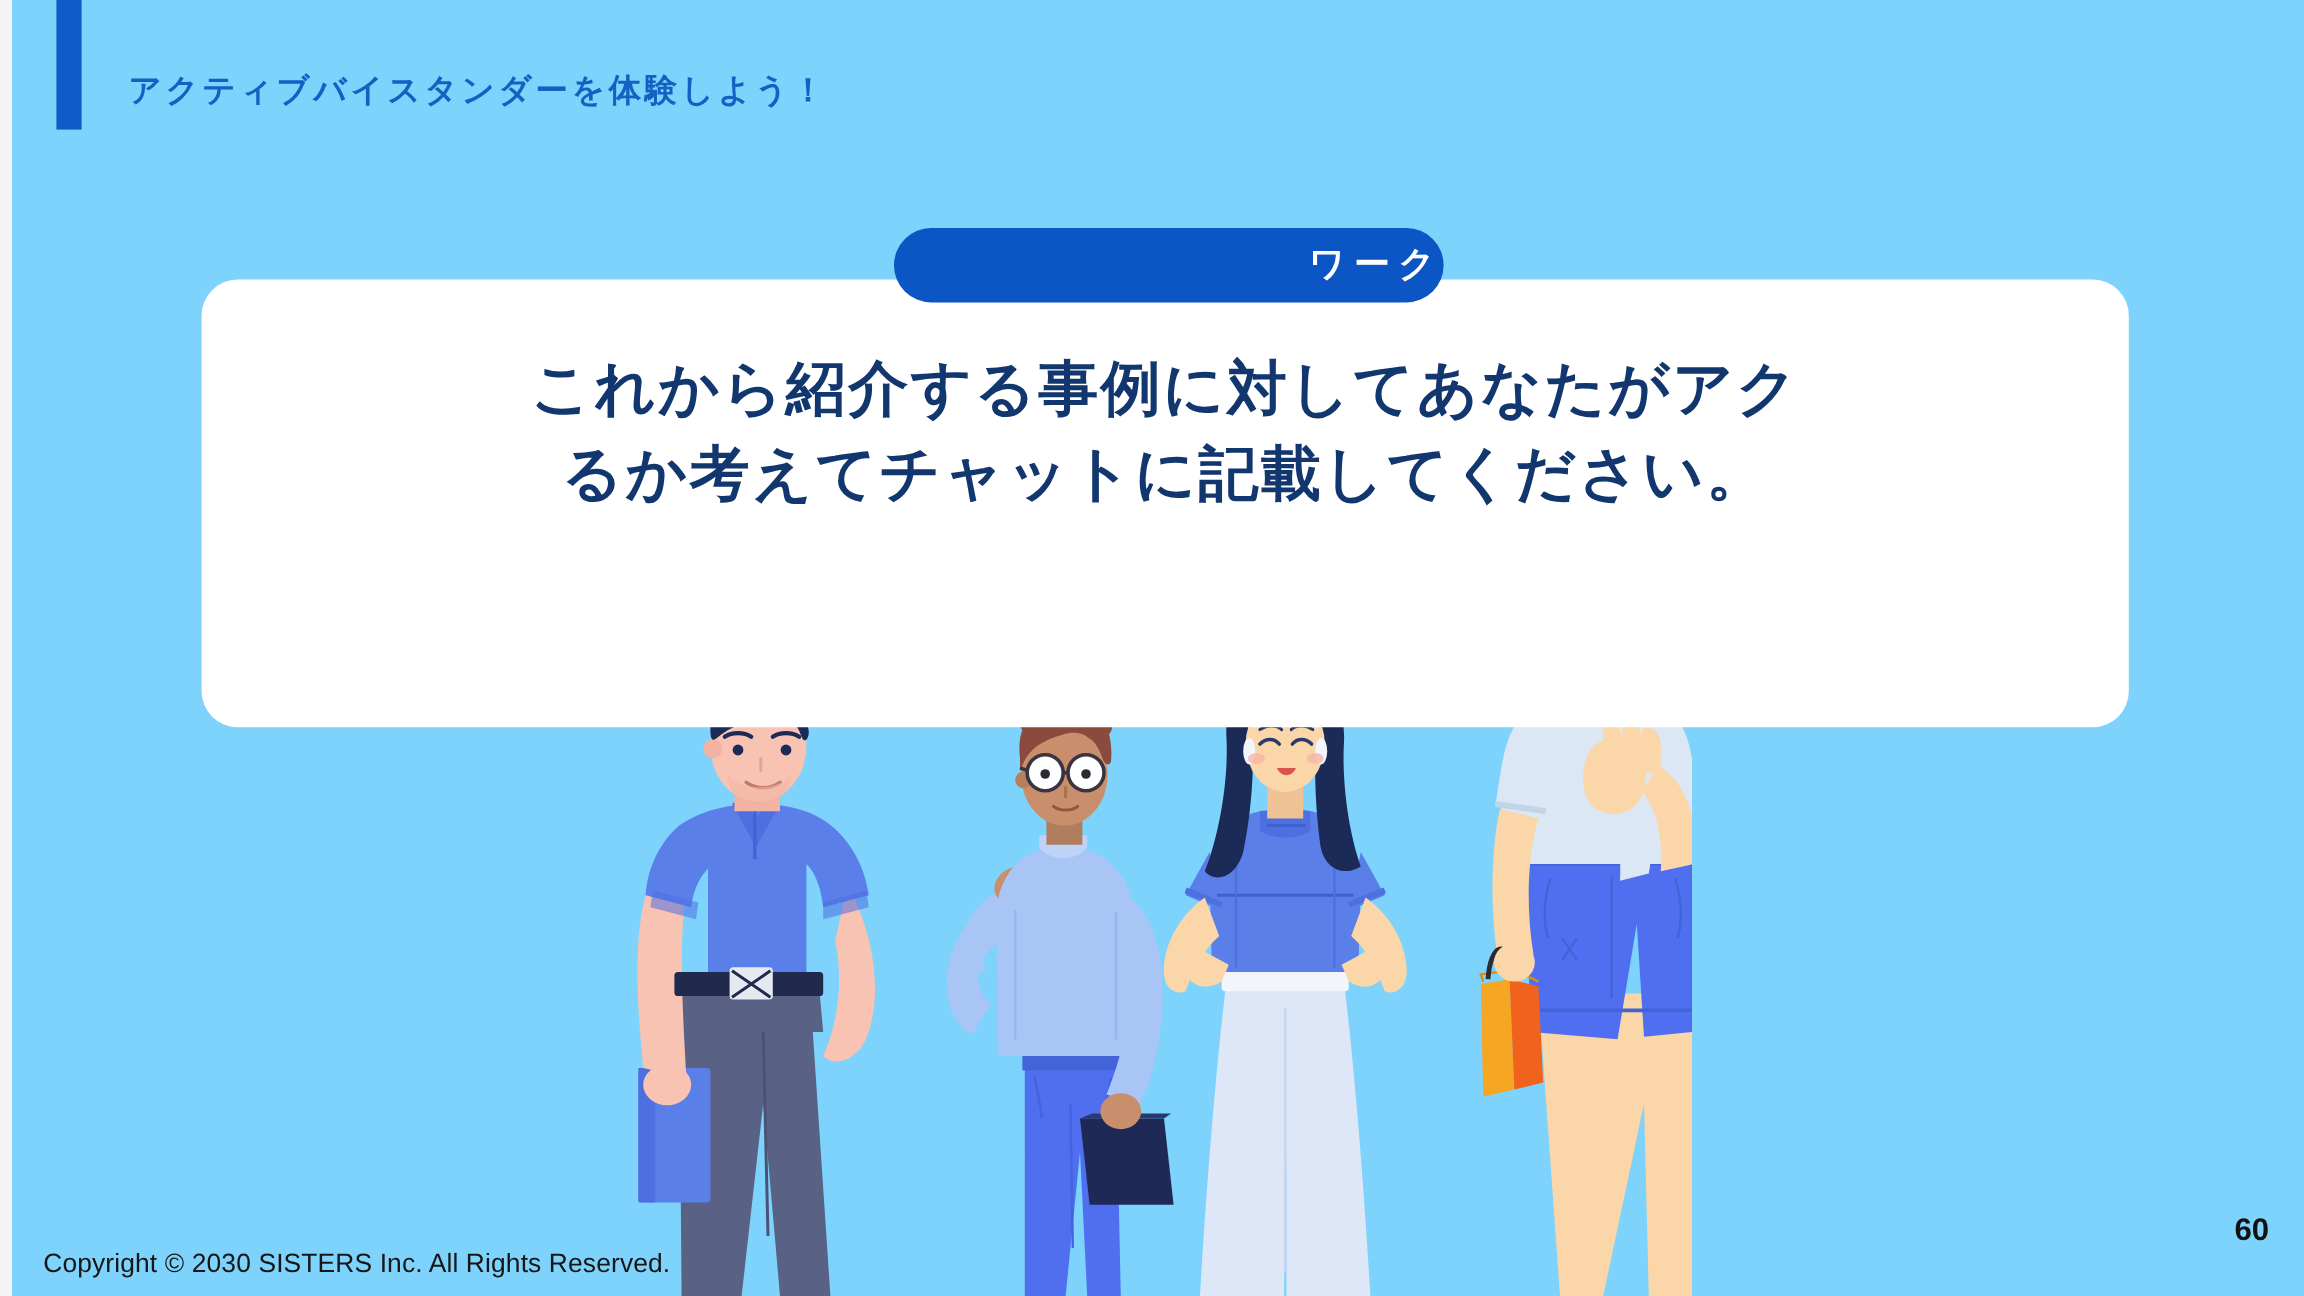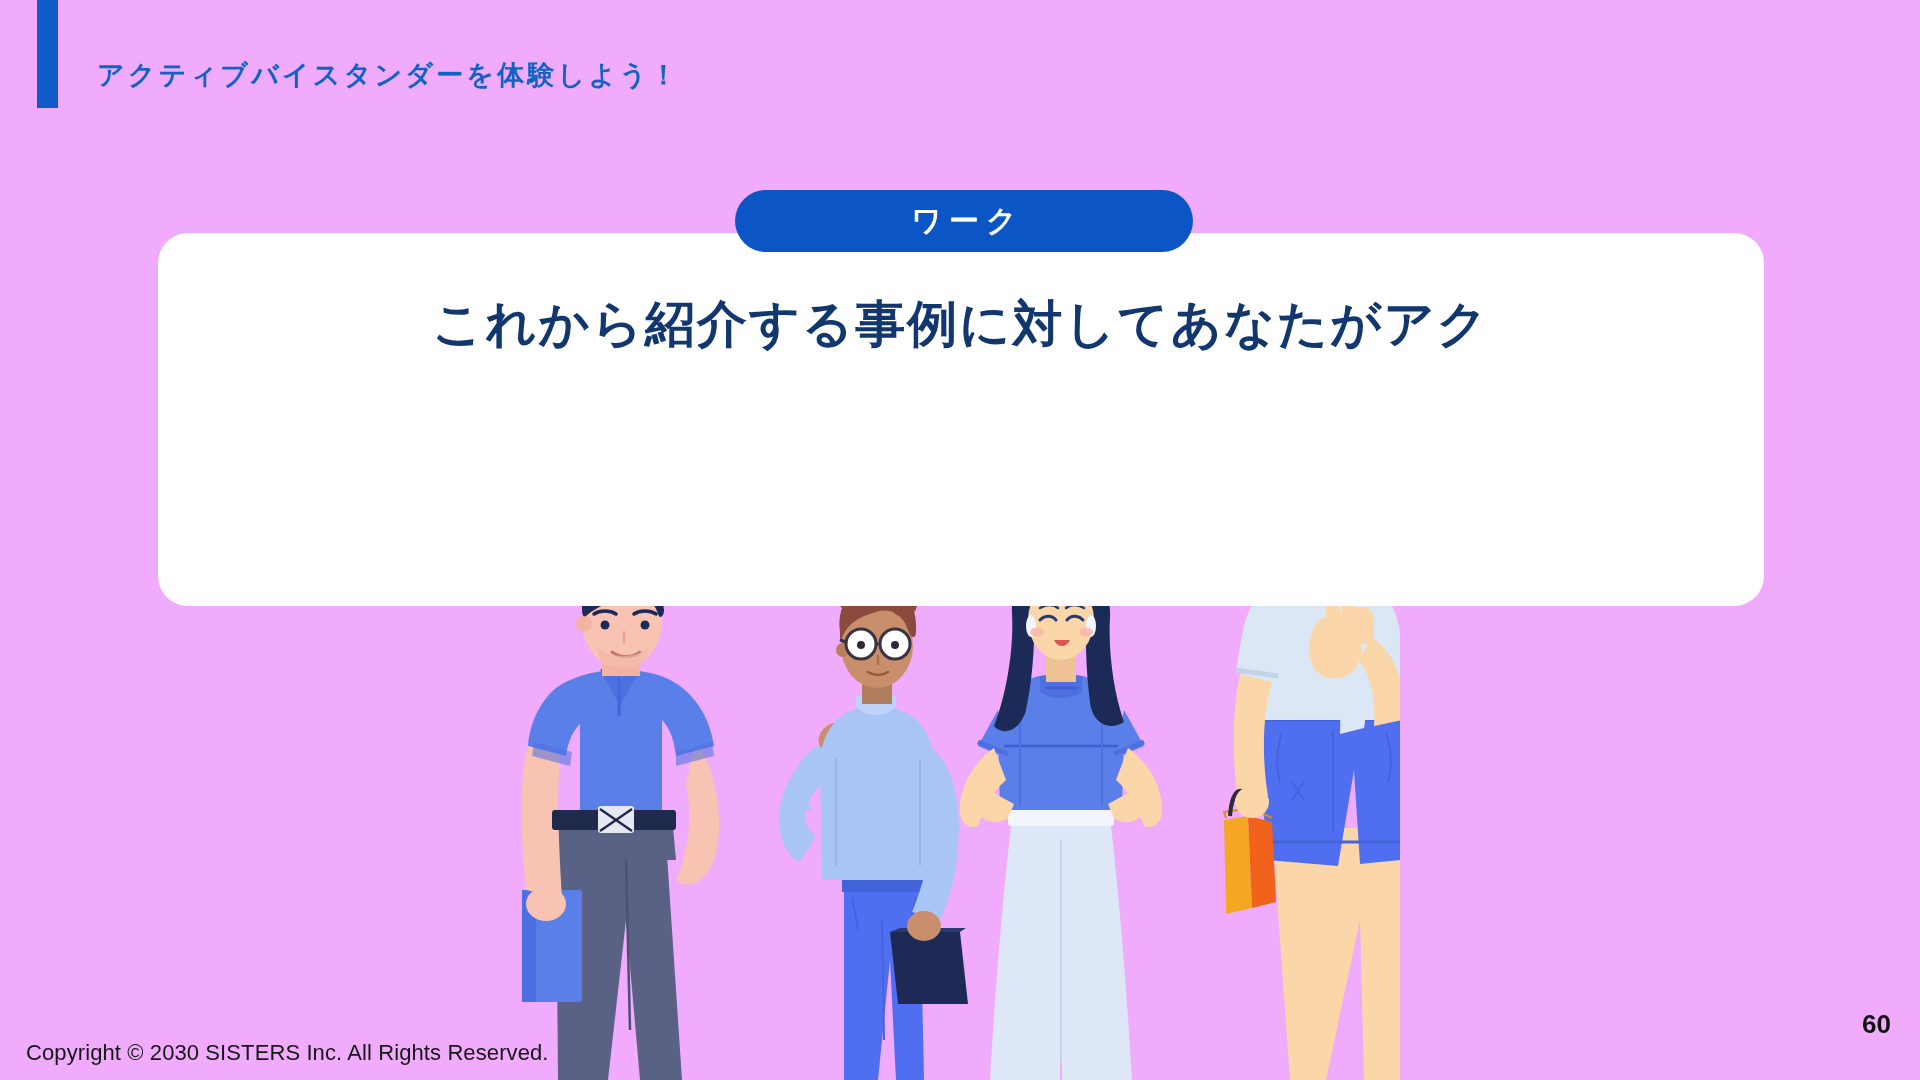--- a/index.html
+++ b/index.html
@@ -11,21 +11,22 @@
     height: 1080px;
     overflow: hidden;
     background: #f4f4f4;
     font-family: "Liberation Sans", "DejaVu Sans", sans-serif;
     position: relative;
   }
 
   .slide {
     position: absolute;
     inset: 0;
-    background: #f0abfc;
+    background: #7dd3fc;
+    margin-left: 10px;
   }
 
   
   .header {
     position: absolute;
     top: 0;
     left: 0;
     width: 100%;
     height: 140px;
   }
@@ -53,21 +54,21 @@
   .work-badge {
     position: absolute;
     left: 735px;
     top: 190px;
     width: 458px;
     height: 62px;
     background: #0b55c4;
     border-radius: 31px;
     display: flex;
     align-items: center;
-    justify-content: center;
+    justify-content: flex-end;
     z-index: 5;
   }
   .work-badge-label {
     color: #ffffff;
     font-size: 30px;
     font-weight: 700;
     letter-spacing: 7px;
     text-indent: 7px;
     line-height: 1;
   }
@@ -143,20 +144,21 @@
     <div class="header-title">アクティブバイスタンダーを体験しよう！</div>
   </div>
 
   <div class="work-badge">
     <span class="work-badge-label">ワーク</span>
   </div>
 
   <div class="work-card">
     <div class="work-card-text">
       <span class="ln">これから紹介する事例に対してあなたがアク</span>
+      <span class="ln">るか考えてチャットに記載してください。</span>
     </div>
   </div>
 
   <div class="illustration">
     <svg viewBox="0 0 900 520" xmlns="http://www.w3.org/2000/svg">
       <defs>
         <clipPath id="frameClip">
             <rect x="0" y="0" width="900" height="520"></rect>
           </clipPath>
       </defs>

